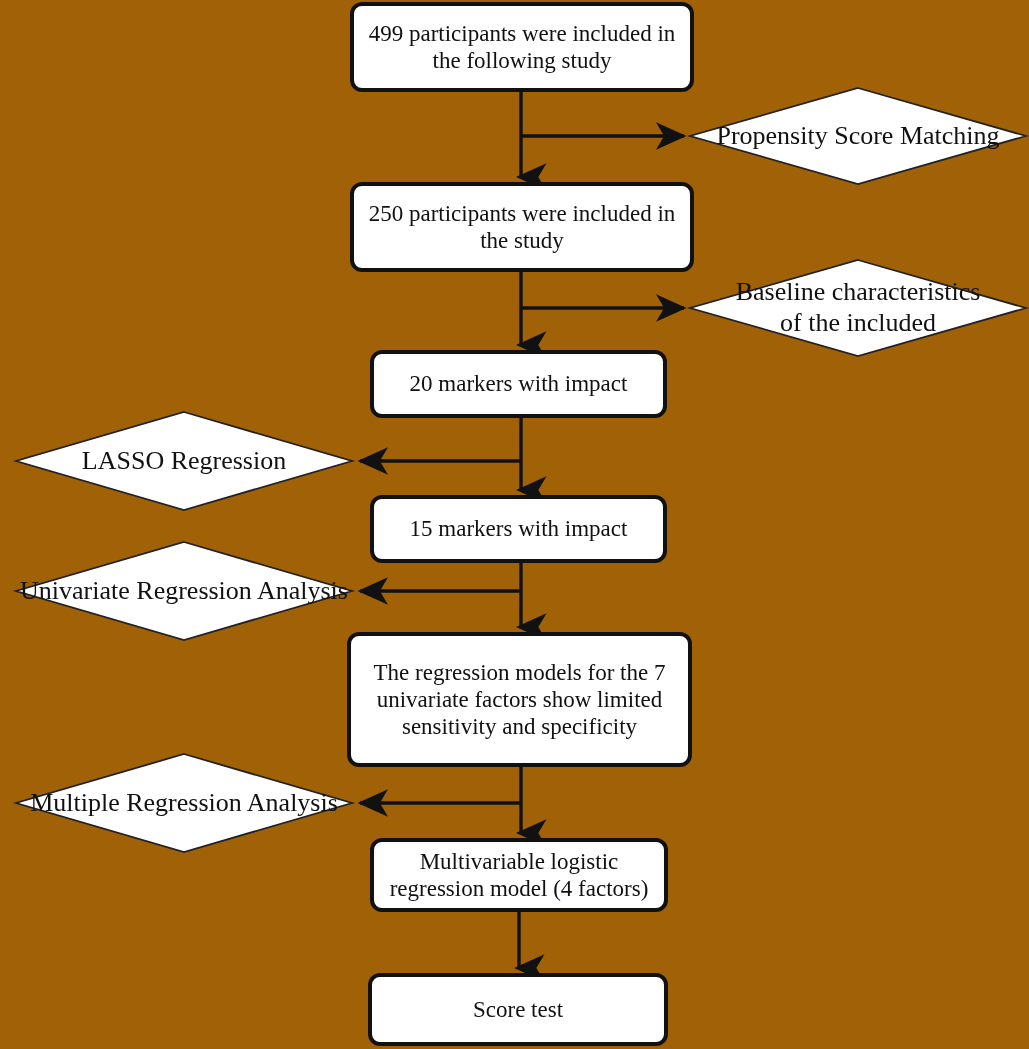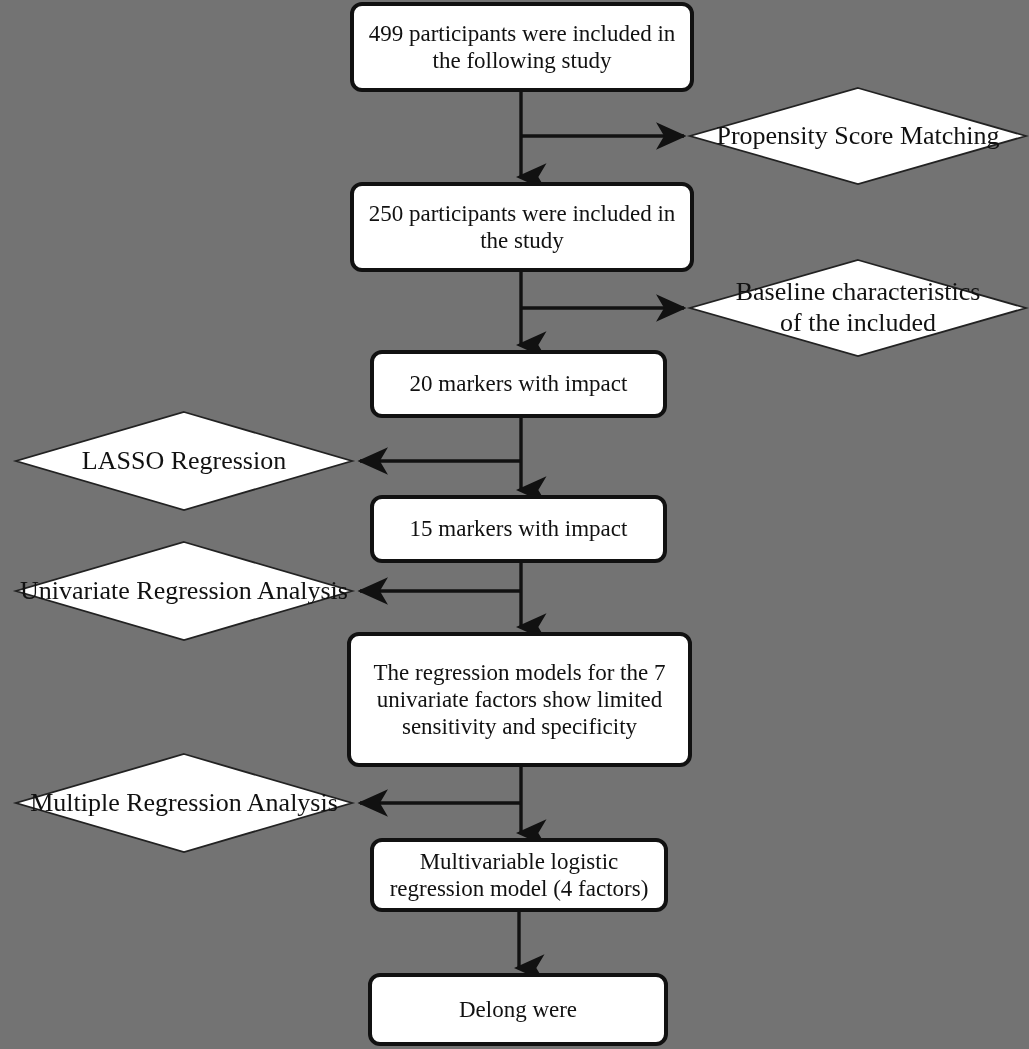--- a/index.html
+++ b/index.html
@@ -8,21 +8,21 @@
     background: #ffffff;
   }
   body {
     font-family: "Liberation Serif", "DejaVu Serif", serif;
     color: #111111;
   }
   #flowchart-root {
     position: relative;
     width: 1029px;
     height: 1049px;
-    background: #737373;
+    background: #a16207;
     overflow: hidden;
   }
   #flow-svg {
     position: absolute;
     top: 0;
     left: 0;
     width: 1029px;
     height: 1049px;
   }
   .node-label {
@@ -91,21 +91,21 @@
 the following study</div>
       <div class="node-label box-label" style="left: 352px; top: 184px; width: 340px; height: 86px;">250 participants were included in
 the study</div>
       <div class="node-label box-label" style="left: 372px; top: 352px; width: 293px; height: 64px;">20 markers with impact</div>
       <div class="node-label box-label" style="left: 372px; top: 497px; width: 293px; height: 64px;">15 markers with impact</div>
       <div class="node-label box-label" style="left: 349px; top: 634px; width: 341px; height: 131px;">The regression models for the 7
 univariate factors show limited
 sensitivity and specificity</div>
       <div class="node-label box-label" style="left: 372px; top: 840px; width: 294px; height: 70px;">Multivariable logistic
 regression model (4 factors)</div>
-      <div class="node-label box-label" style="left: 370px; top: 975px; width: 296px; height: 69px;">Delong were</div>
+      <div class="node-label box-label" style="left: 370px; top: 975px; width: 296px; height: 69px;">Score test</div>
       <div class="node-label diamond-label" style="left: 708px; top: 106px; width: 300px; height: 60px;">Propensity Score Matching</div>
       <div class="node-label diamond-label" style="left: 708px; top: 275px; width: 300px; height: 66px;">Baseline characteristics
 of the included</div>
       <div class="node-label diamond-label" style="left: 34px; top: 431px; width: 300px; height: 60px;">LASSO Regression</div>
       <div class="node-label diamond-label" style="left: 14px; top: 561px; width: 340px; height: 60px; text-align: center;">Univariate Regression Analysis</div>
       <div class="node-label diamond-label" style="left: 19px; top: 773px; width: 330px; height: 60px;">Multiple Regression Analysis</div>
     </div>
 
 </div>
 

